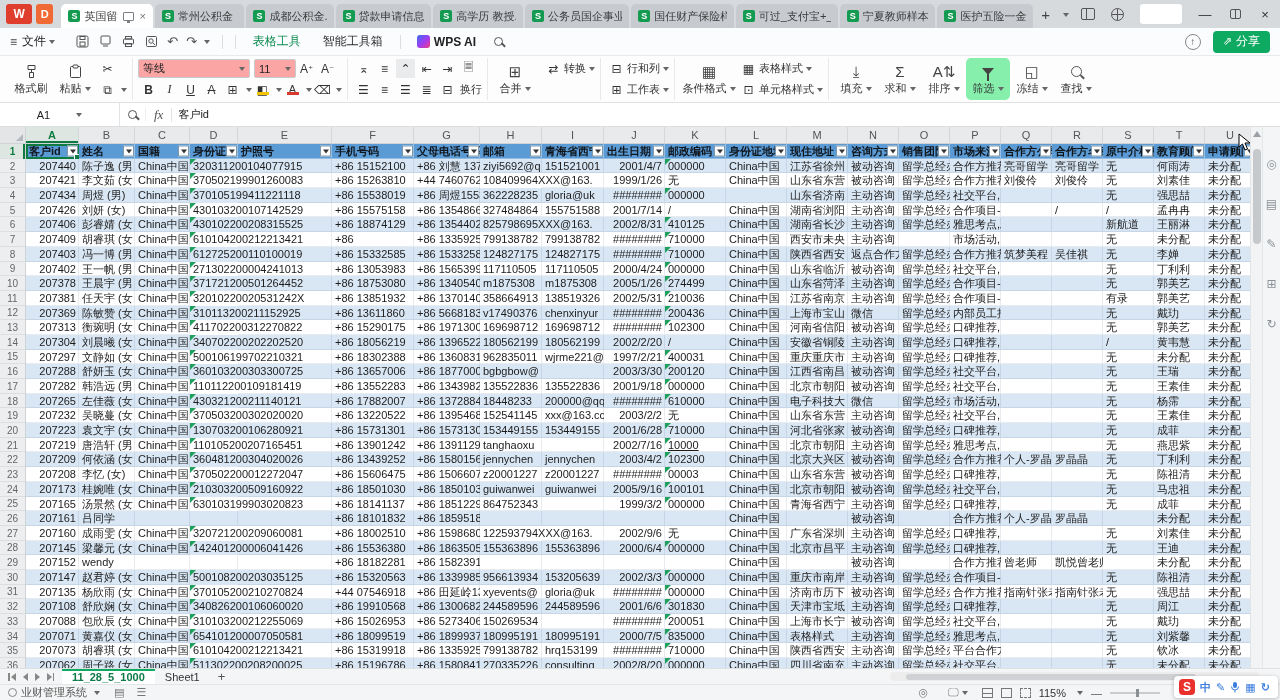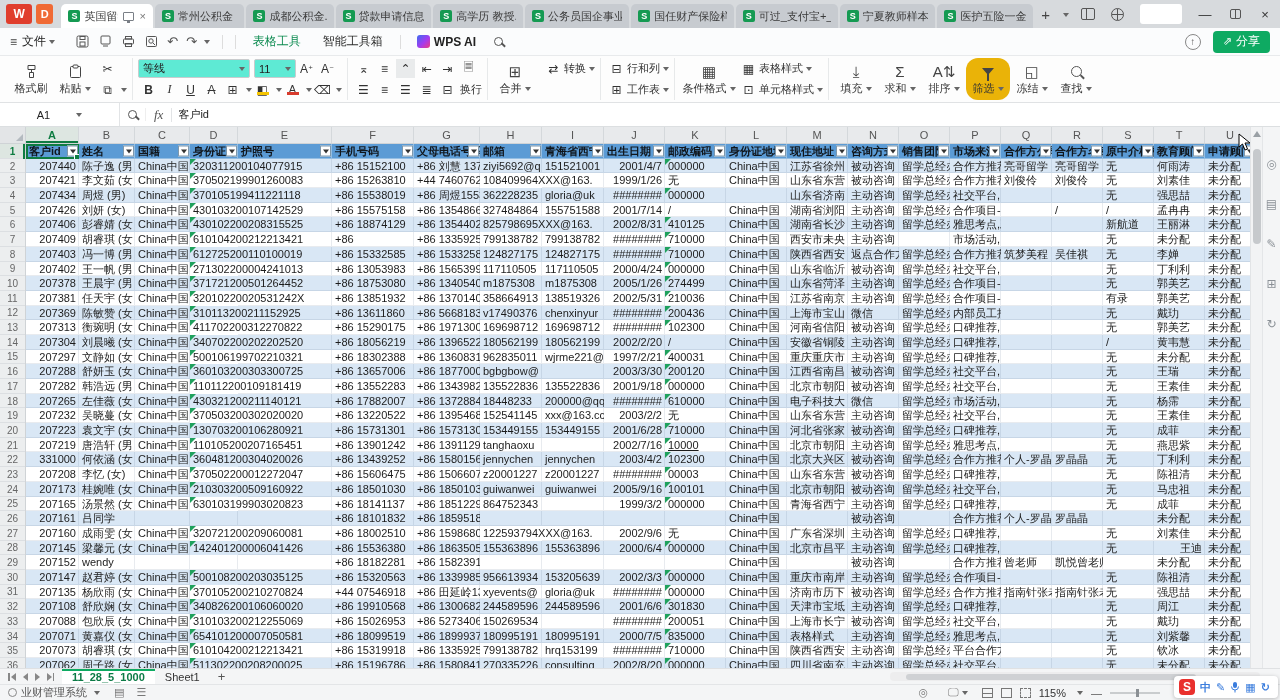--- a/index.html
+++ b/index.html
@@ -47,24 +47,24 @@
 .mb-right{margin-left:auto;display:flex;align-items:center;padding-right:10px}
 .upicon{width:16px;height:16px;border:1px solid #888;border-radius:50%;display:flex;align-items:center;justify-content:center;color:#555;font-size:10px;margin-right:12px}
 .sharebtn{background:#0eaa62;color:#fff;border-radius:4px;height:22px;display:flex;align-items:center;padding:0 10px;font-size:12px}
 .sharebtn .shico{margin-right:4px;font-size:11px}
 
 .ribbon{position:absolute;left:0;top:56px;width:1280px;height:47px;background:#fdfdfd;border-bottom:1px solid #e0e2e4;display:flex;align-items:stretch;padding:2px 4px}
 .rgroup{display:flex;align-items:stretch;padding:0 5px;border-right:1px solid #e7e9ea}
 .bigbtn{display:flex;flex-direction:column;align-items:center;justify-content:center;width:44px;color:#333;font-size:11px}
 .bigbtn .bic{height:19px;display:flex;align-items:center;justify-content:center;font-size:15px;color:#444}
 .bigbtn .blb{white-space:nowrap;font-size:11px;color:#333}
-.bigbtn.hl{background:#eab308;border-radius:12px}
+.bigbtn.hl{background:#86efac;border-radius:5px}
 .stack{display:flex;flex-direction:column;justify-content:center}
 .rrow{display:flex;align-items:center;height:21px}
-.combo{border:1px solid #c9ccce;border-radius:2px;background:#5eead4;height:19px;display:flex;align-items:center;padding:0 4px;font-size:11px;color:#222;justify-content:space-between}
+.combo{border:1px solid #c9ccce;border-radius:2px;background:#fca5a5;height:19px;display:flex;align-items:center;padding:0 4px;font-size:11px;color:#222;justify-content:space-between}
 .tbtn{min-width:19px;height:19px;display:flex;align-items:center;justify-content:center;font-size:12px;color:#333;margin:0 1px}
 .tbtn small{font-size:9px}
 .cbar{display:inline-block;width:12px;height:3px;margin-top:1px}
 .ubar{display:flex;flex-direction:column;align-items:center;line-height:10px}
 .funnel{display:inline-block;width:0;height:0;border-left:6px solid transparent;border-right:6px solid transparent;border-top:7px solid #444;position:relative}
 .funnel::after{content:'';position:absolute;left:-1px;top:-1px;width:2px;height:7px;background:#444}
 
 .fbar{position:absolute;left:0;top:103px;width:1280px;height:24px;background:#fff;border-bottom:1px solid #dcdfe1;display:flex;align-items:center}
 .namebox{width:120px;height:100%;display:flex;align-items:center;justify-content:center;border-right:1px solid #e2e4e6;font-size:11px;color:#222}
 .fico{display:flex;align-items:center;padding:0 8px;color:#555;border-right:1px solid #eee;height:60%}
@@ -991,21 +991,21 @@
         <div class="cell" style="width: 51px;">留学总经办</div>
         <div class="cell" style="width: 51px;">雅思考点,</div>
         <div class="cell" style="width: 51px;"></div>
         <div class="cell" style="width: 51px;"></div>
         <div class="cell" style="width: 51px;">无</div>
         <div class="cell" style="width: 51px;">燕思紫</div>
         <div class="cell" style="width: 51px;">未分配</div>
       </div>
       <div class="srow band">
         <div class="rn">22</div>
-        <div class="cell ra" style="width: 53px;">331000</div>
+        <div class="cell ra" style="width: 53px;">207209</div>
         <div class="cell" style="width: 56px;">何依涵 (女</div>
         <div class="cell" style="width: 55px;">China中国</div>
         <div class="cell tri ov" style="width: 48px;">360481200304020026</div>
         <div class="cell" style="width: 94px;"></div>
         <div class="cell" style="width: 82px;">+86 13439252</div>
         <div class="cell" style="width: 66px;">+86 15801565910</div>
         <div class="cell" style="width: 62px;">jennychen</div>
         <div class="cell" style="width: 62px;">jennychen</div>
         <div class="cell ra" style="width: 61px;">2003/4/2</div>
         <div class="cell tri" style="width: 61px;">102300</div>
@@ -1154,21 +1154,21 @@
         <div class="cell ra" style="width: 61px;">2000/6/4</div>
         <div class="cell tri" style="width: 61px;">000000</div>
         <div class="cell" style="width: 61px;">China中国</div>
         <div class="cell" style="width: 61px;">北京市昌平</div>
         <div class="cell" style="width: 51px;">主动咨询</div>
         <div class="cell" style="width: 51px;">留学总经办</div>
         <div class="cell" style="width: 51px;">口碑推荐,</div>
         <div class="cell" style="width: 51px;"></div>
         <div class="cell" style="width: 51px;"></div>
         <div class="cell" style="width: 51px;">无</div>
-        <div class="cell" style="width: 51px; text-align: right;">王迪</div>
+        <div class="cell" style="width: 51px;">王迪</div>
         <div class="cell" style="width: 51px;">未分配</div>
       </div>
       <div class="srow">
         <div class="rn">29</div>
         <div class="cell ra" style="width: 53px;">207152</div>
         <div class="cell" style="width: 56px;">wendy</div>
         <div class="cell" style="width: 55px;"></div>
         <div class="cell" style="width: 48px;"></div>
         <div class="cell" style="width: 94px;"></div>
         <div class="cell" style="width: 82px;">+86 18182281</div>

